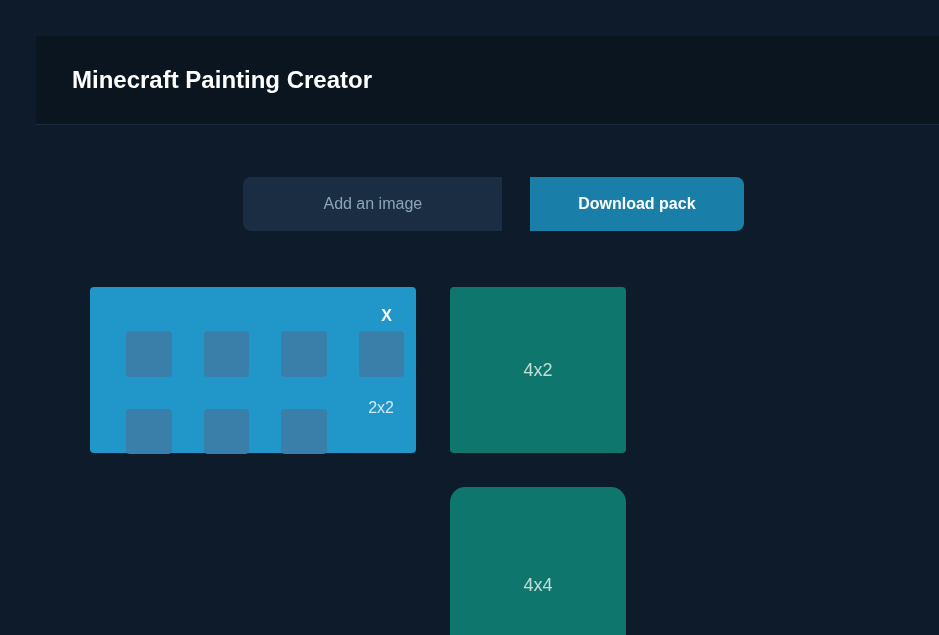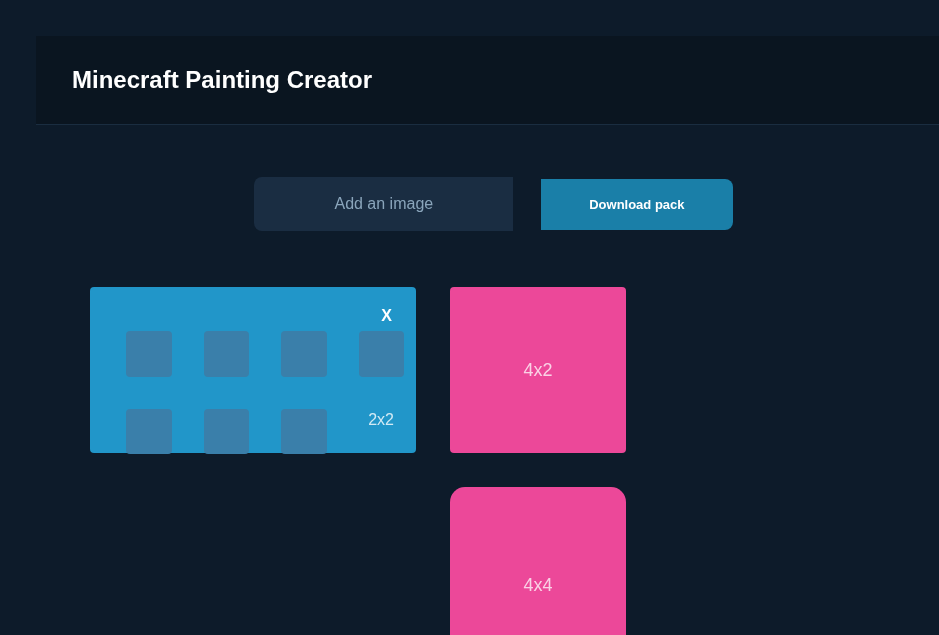--- a/index.html
+++ b/index.html
@@ -44,42 +44,42 @@
       cursor: pointer;
       border-radius: 8px 0 0 8px;
       font-weight: 500;
     }
 
     #download-pack-btn {
       background-color: #1a7fa8;
       color: #ffffff;
       border: none;
       padding: 18px 48px;
-      font-size: 13px;
+      font-size: 16px;
       font-weight: 700;
       cursor: pointer;
       border-radius: 0 8px 8px 0;
     }
 
     
     #main {
       padding: 0 30px;
       position: relative;
     }
 
     
     #paintings-grid {
       display: grid;
       grid-template-columns: 350px 200px 250px;
       grid-template-rows: 190px 220px;
       gap: 10px;
     }
 
     .painting-slot {
-      background-color: #ec4899;
+      background-color: #0f766e;
       border-radius: 4px;
       display: flex;
       align-items: center;
       justify-content: center;
       color: rgba(255,255,255,0.75);
       font-size: 18px;
       font-weight: 500;
       position: relative;
       cursor: pointer;
     }
@@ -183,21 +183,21 @@
         <div class="thumbnail-cell"></div>
         <div class="thumbnail-cell"></div>
         <div class="thumbnail-cell"></div>
 
         <div class="thumbnail-cell"></div>
         <div class="thumbnail-cell"></div>
         <div class="thumbnail-cell"></div>
         <div class="thumbnail-cell empty"></div>
       </div>
 
-      <span class="peek-label" style="bottom:12px; right:10px;">2x2</span>
+      <span class="peek-label" style="bottom:24px; right:10px;">2x2</span>
     </div>
 
     <div id="slot-4x2" class="painting-slot">
       <span>4x2</span>
     </div>
 
 
     <div id="slot-empty-left"></div>
 
     <div id="slot-4x4" class="painting-slot">

